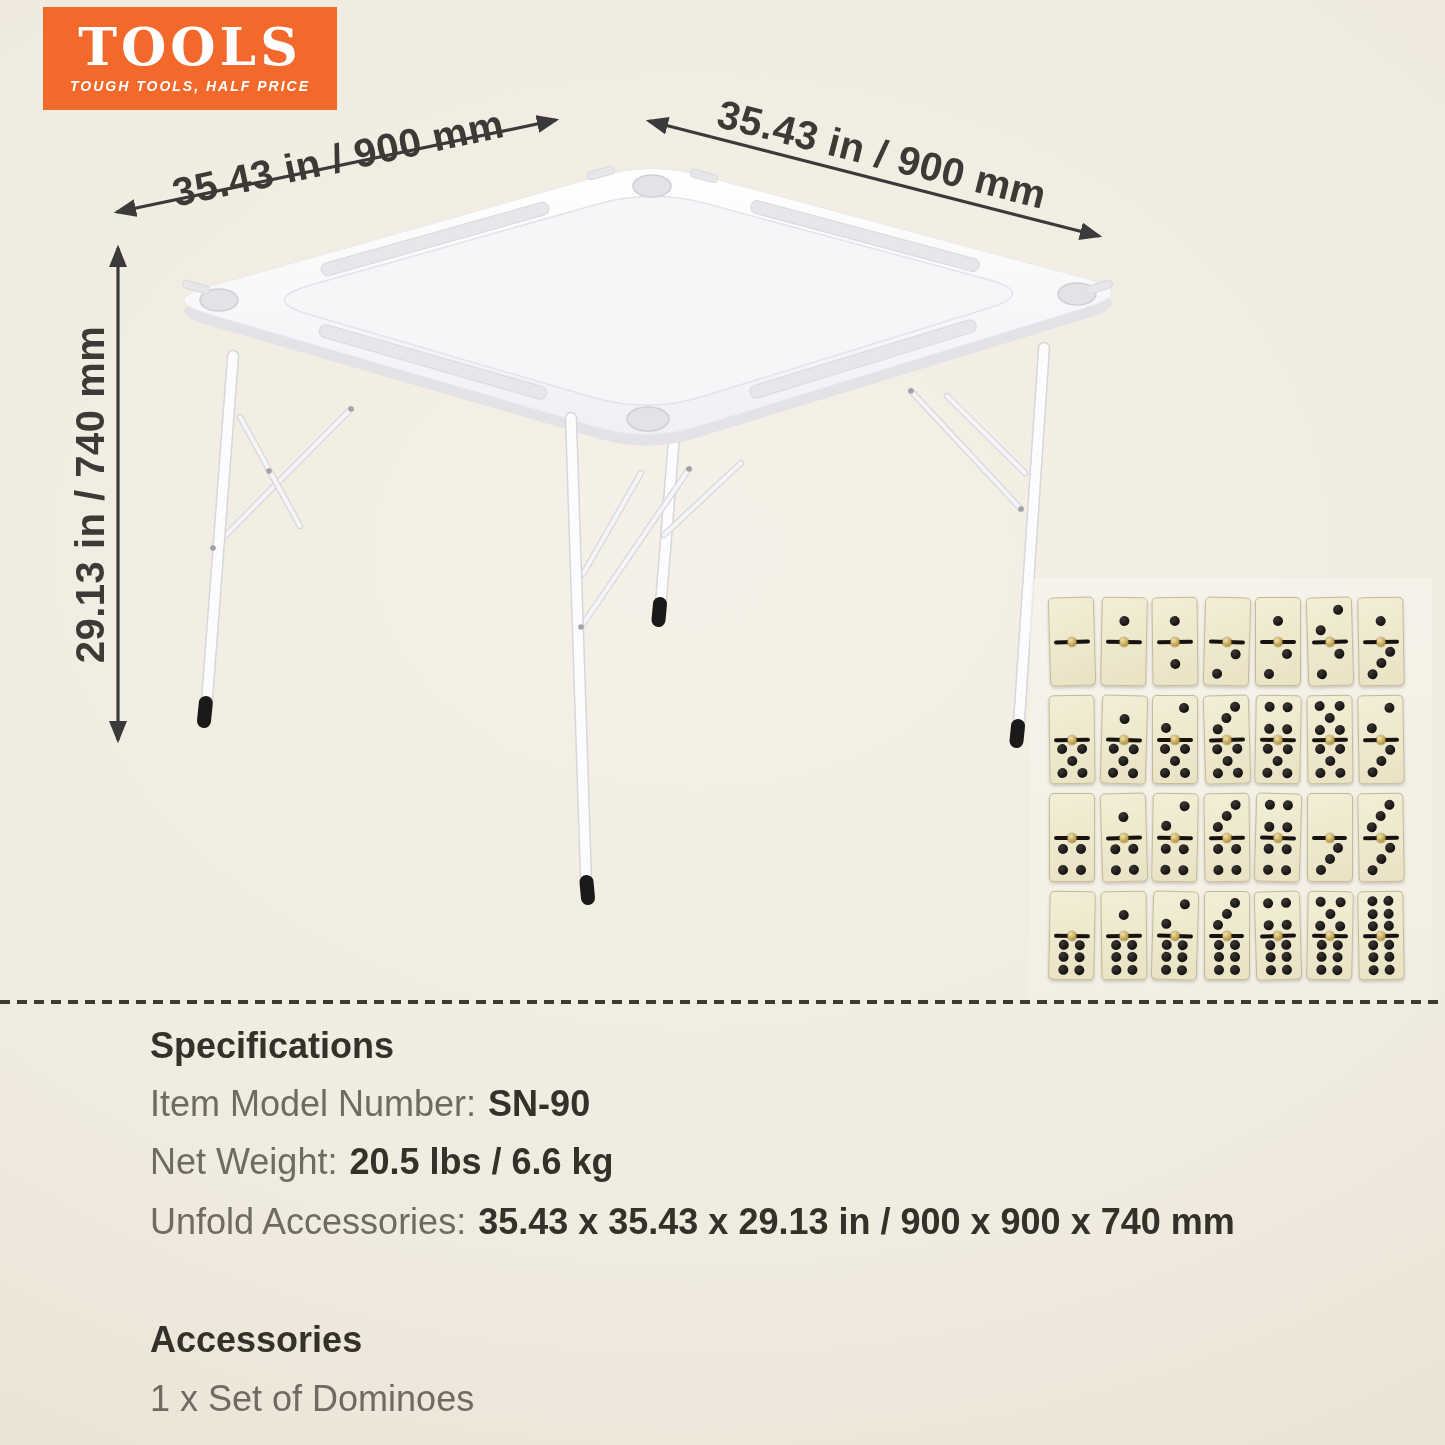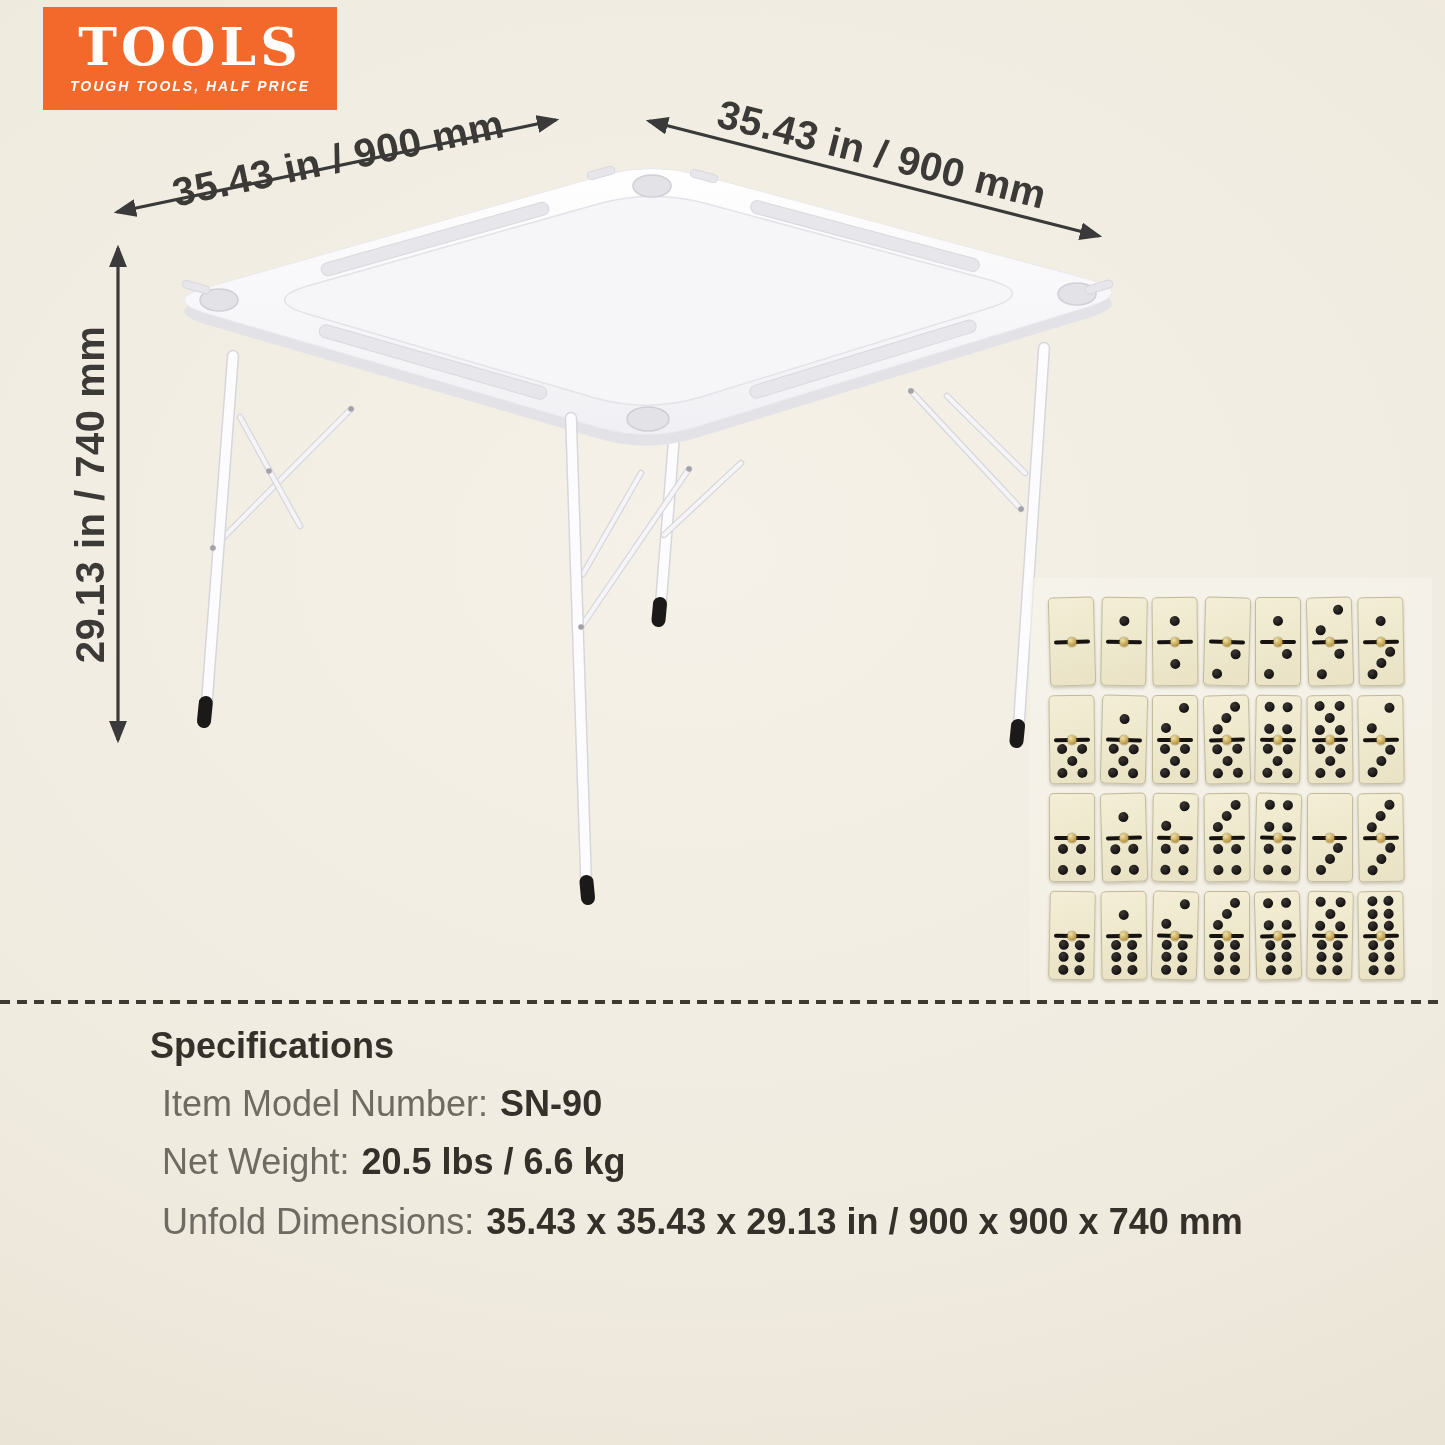--- a/index.html
+++ b/index.html
@@ -58,21 +58,21 @@
   .tdiv::after{content:"";position:absolute;left:50%;top:50%;width:9px;height:9px;
        transform:translate(-50%,-50%);border-radius:50%;
        background:radial-gradient(circle at 35% 30%,#efe2a9,#b9953f 70%,#93702a);
        box-shadow:0 0 0 1px rgba(120,95,40,.4);}
 
   
   .divider-dashed{position:absolute;left:0;top:1000px;width:1445px;height:4px;
        background:repeating-linear-gradient(90deg,#3d3a32 0 10px,transparent 10px 17px);}
   .spec-heading{position:absolute;left:150px;font-weight:bold;font-size:36px;line-height:42px;color:#34302a;}
   .spec-row{position:absolute;left:150px;font-size:36px;line-height:42px;white-space:nowrap;}
-  .spec-row .lbl{color:#6f6a62;margin-left:12px;}
+  .spec-row .lbl{color:#6f6a62;}
   .spec-row .val{color:#34302a;font-weight:bold;margin-left:12px;}
   .spec-plain{color:#6f6a62;font-weight:normal;}
 </style>
 </head>
 <body>
 
 <div class="page">
 
   <svg id="scene" width="1445" height="1003" viewBox="0 0 1445 1003">
     <defs>
@@ -528,17 +528,21 @@
 
   <div class="spec-heading" style="top:1025px">Specifications</div>
 
   <div class="spec-row" style="top:1083px">
     <span class="lbl">Item Model Number:</span><span class="val">SN-90</span>
   </div>
   <div class="spec-row" style="top:1141px">
     <span class="lbl">Net Weight:</span><span class="val">20.5 lbs / 6.6 kg</span>
   </div>
   <div class="spec-row" style="top:1201px">
-    <span class="lbl">Unfold Dimensions:</span><span class="val">35.43 x 35.43 x 29.13 in / 900 x 900 x 740 mm</span>
+    <span class="lbl">Unfold Accessories:</span><span class="val">35.43 x 35.43 x 29.13 in / 900 x 900 x 740 mm</span>
   </div>
 
+  <div class="spec-heading" style="top:1319px">Accessories</div>
+  <div class="spec-row spec-plain" style="top:1378px">
+    <span class="lbl">1 x Set of Dominoes</span>
+  </div>
 
 </div>
 
 </body></html>

